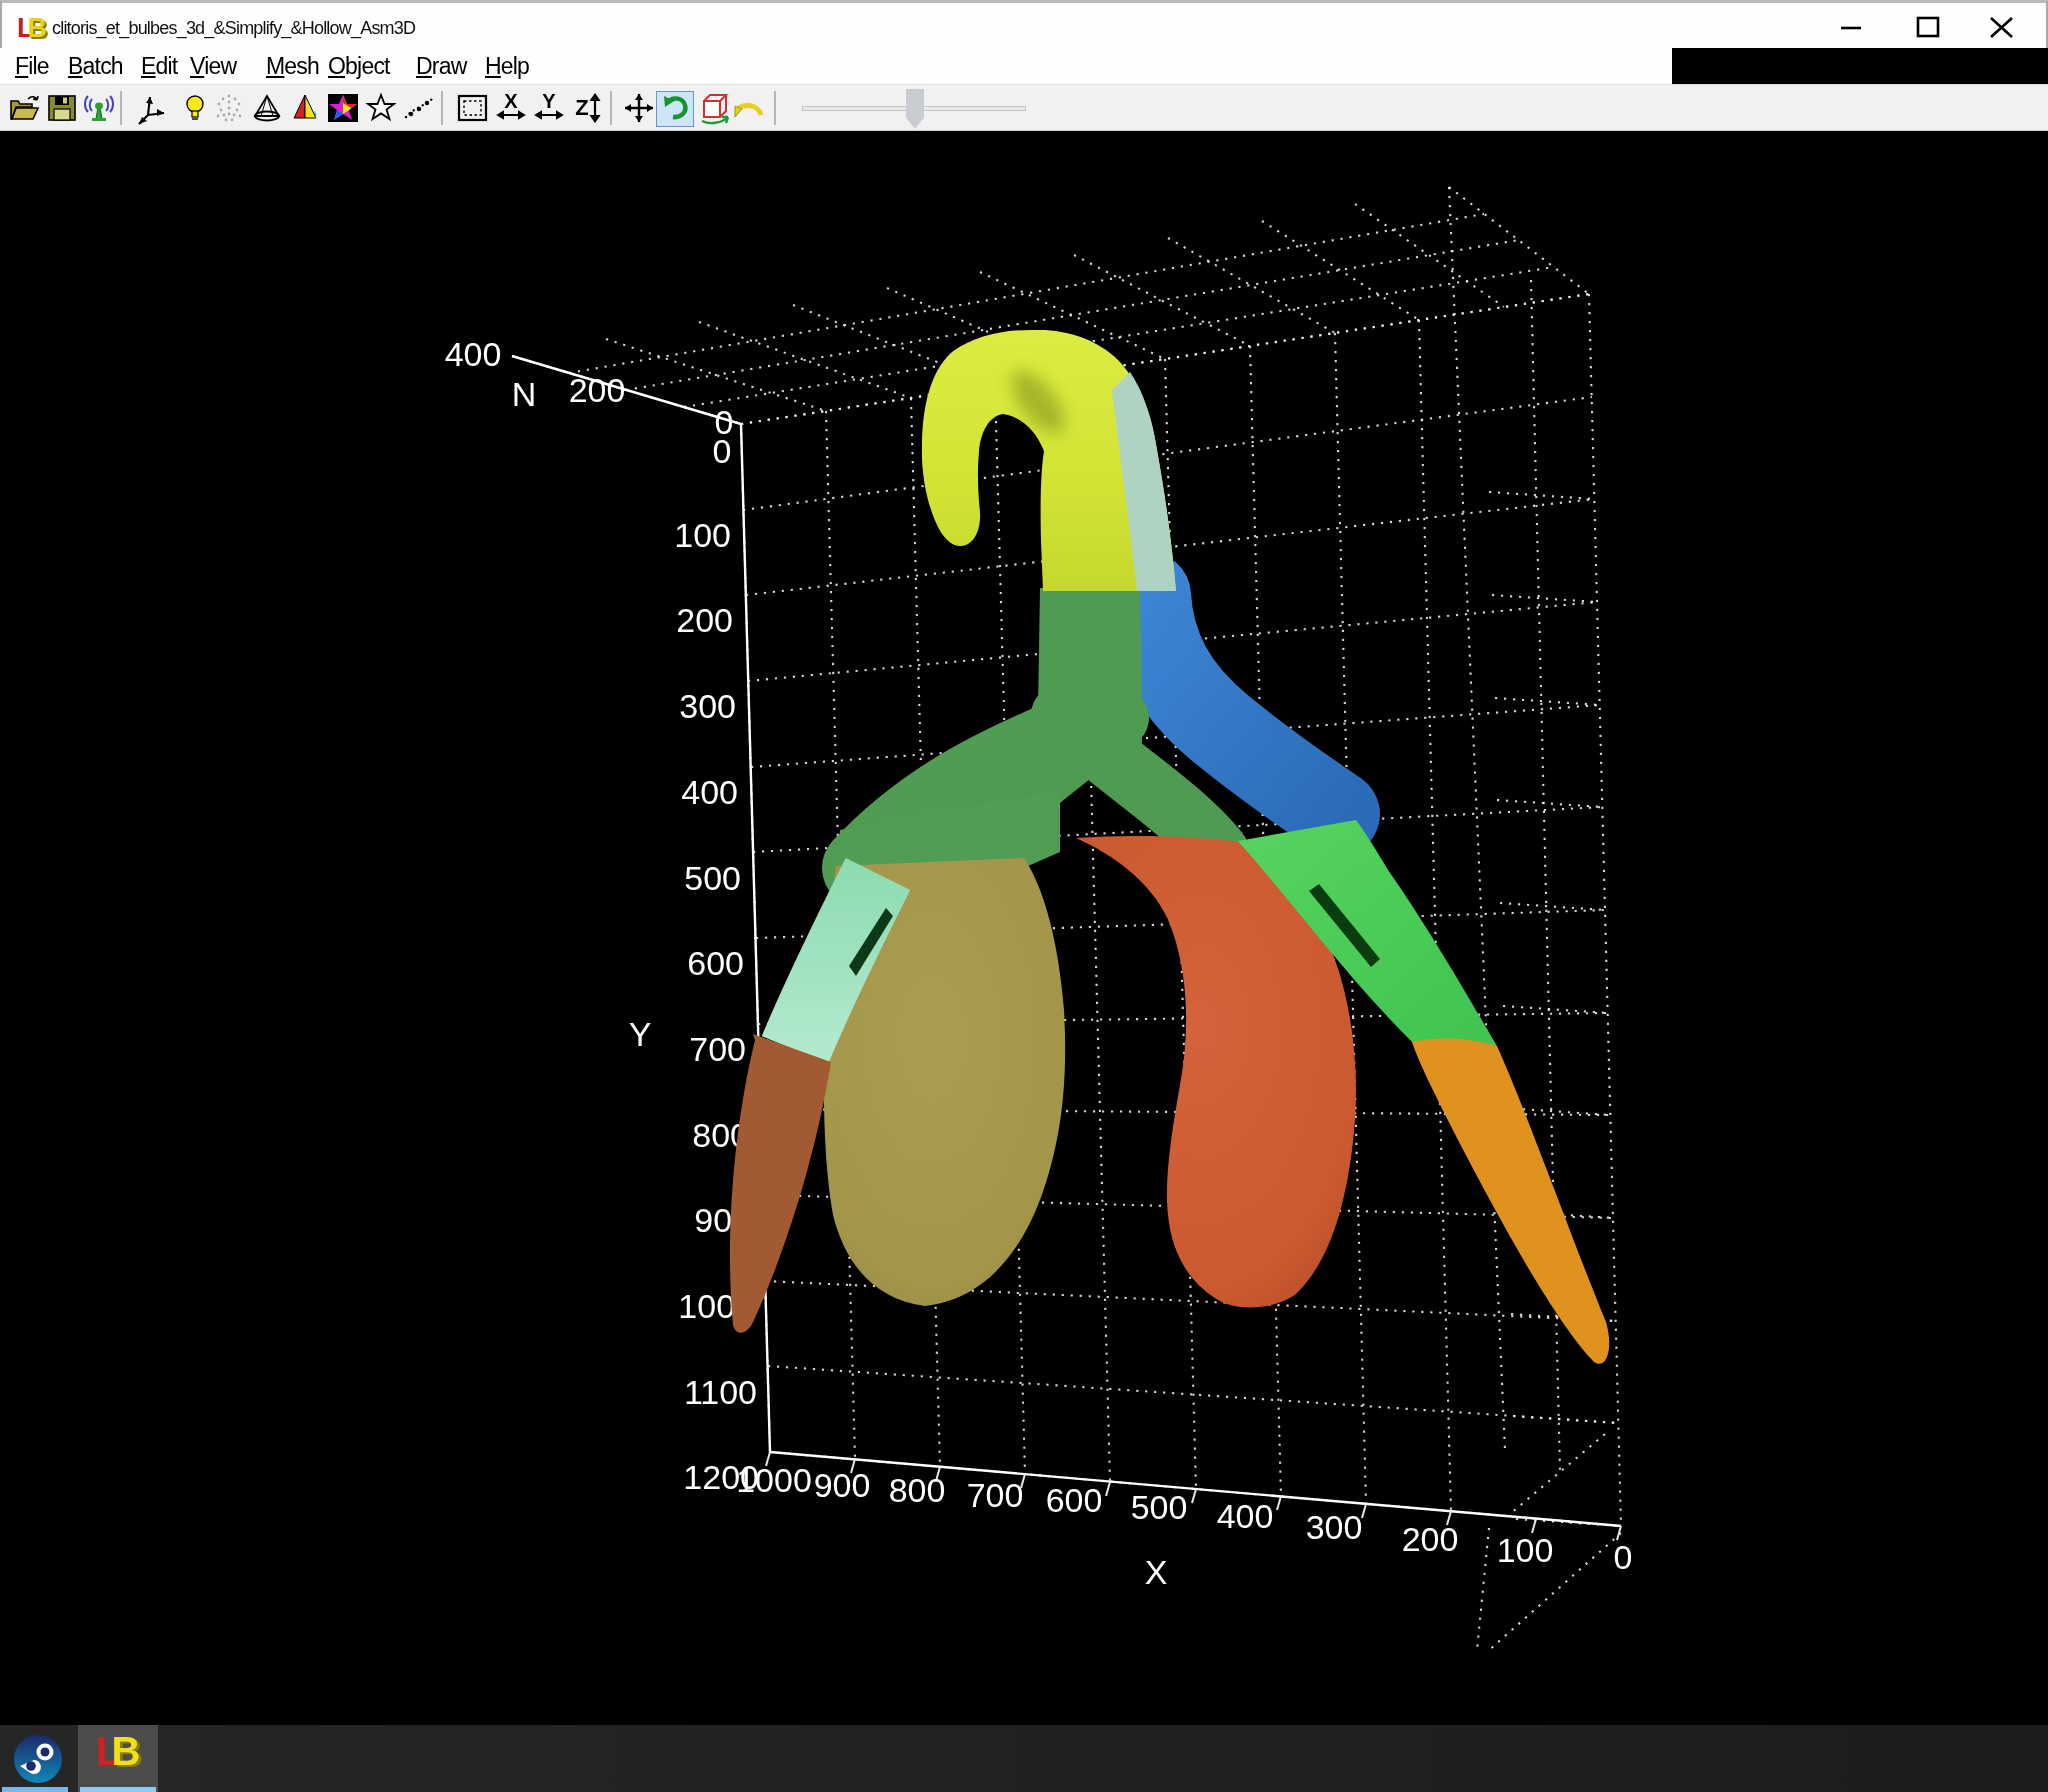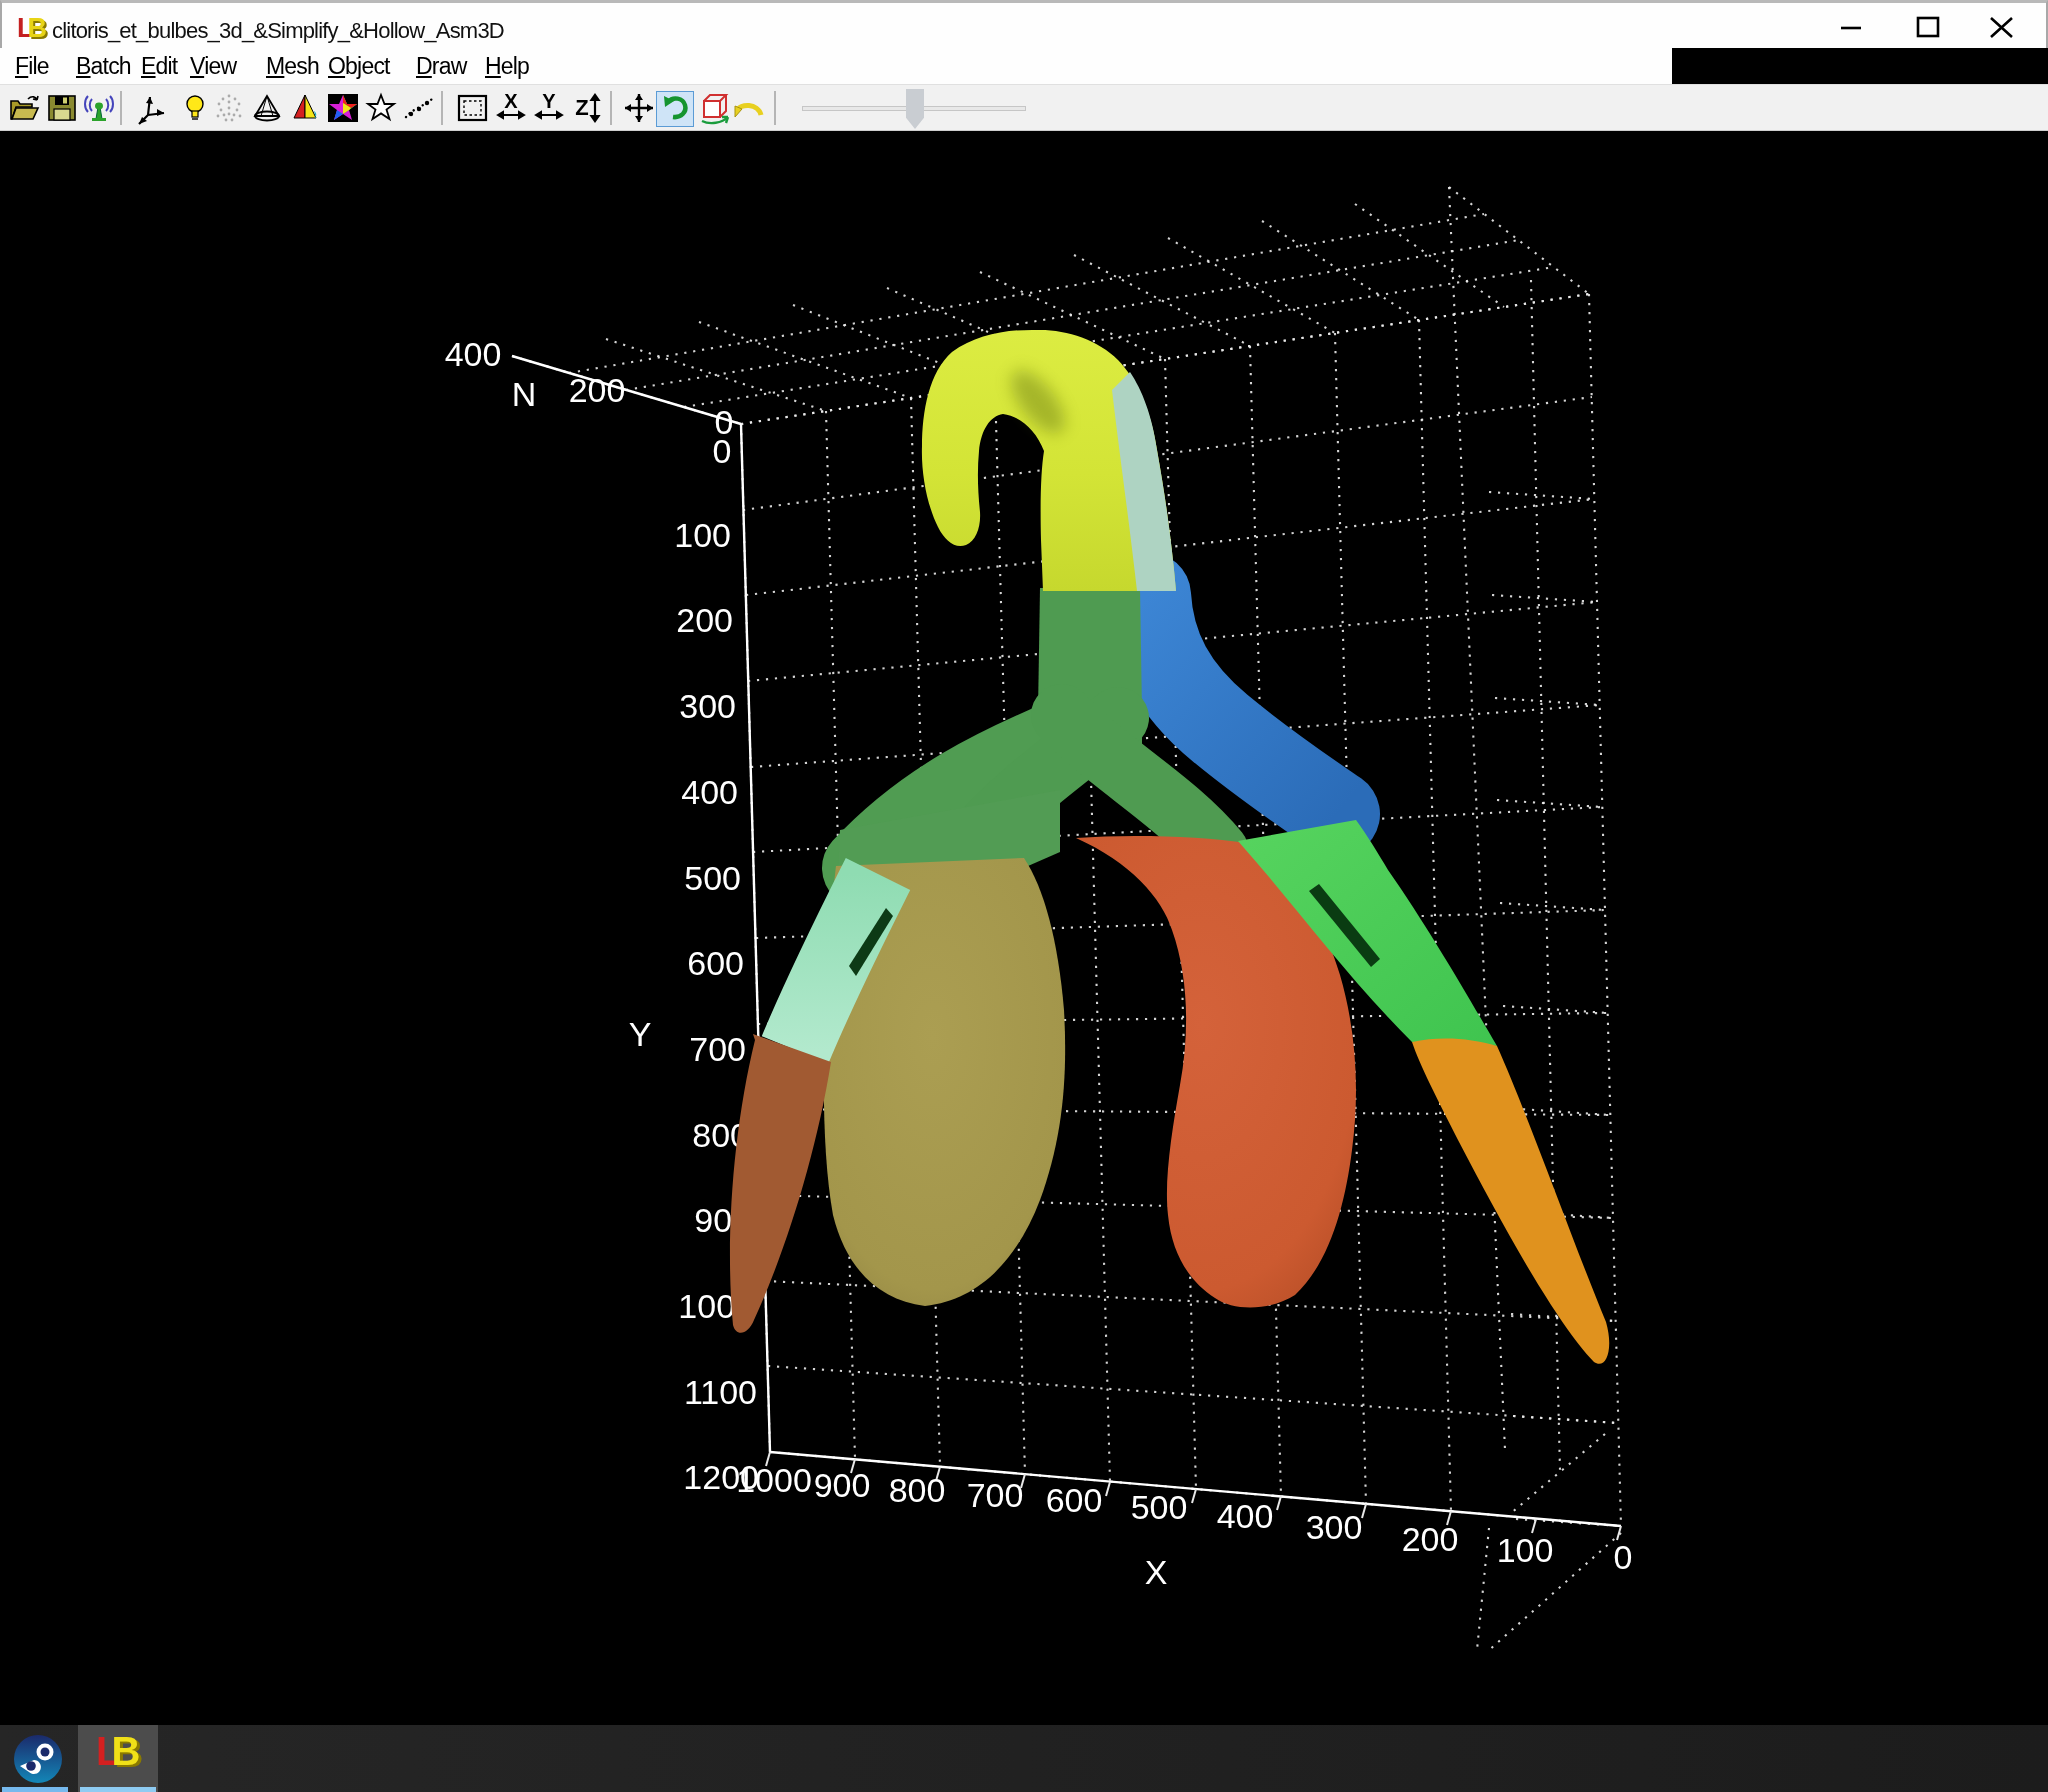--- a/index.html
+++ b/index.html
@@ -1,20 +1,20 @@
 <!DOCTYPE html>
 <html><head><meta charset="utf-8">
 <style>
   * { margin:0; padding:0; box-sizing:border-box; }
   html,body { width:2048px; height:1792px; background:#000; overflow:hidden;
     font-family:"Liberation Sans", sans-serif; }
   #titlebar { position:absolute; left:0; top:0; width:2048px; height:48px;
     background:#fefefe; border-top:3px solid #b9b9b9; border-left:2px solid #a8a8a8;
     border-right:2px solid #a8a8a8; }
-  #titletxt { position:absolute; left:50px; top:15px; font-size:22px;
+  #titletxt { position:absolute; left:50px; top:15px; font-size:18px;
     letter-spacing:-0.8px; color:#111; }
   #lb { position:absolute; left:15px; top:10px; font-size:27px; font-weight:bold;
     letter-spacing:-6px; }
   #lb .l { color:#c42020; } #lb .b { color:#e8d415; text-shadow:2px 2px 0 #8a7a00; }
   #menubar { position:absolute; left:0; top:48px; width:1672px; height:36px;
     background:#fefefe; }
   .mi { position:absolute; top:5px; font-size:23px; letter-spacing:-0.8px; color:#000; }
   #toolbar { position:absolute; left:0; top:84px; width:2048px; height:47px;
     background:#f1f1f1; border-top:1px solid #e0e0e0; border-bottom:1px solid #cdcdcd; }
   .tbi { position:absolute; }
@@ -40,21 +40,21 @@
   <span id="lb"><span class="l">L</span><span class="b">B</span></span>
   <span id="titletxt">clitoris_et_bulbes_3d_&amp;Simplify_&amp;Hollow_Asm3D</span>
   <svg style="position:absolute;right:0;top:0" width="260" height="48" viewBox="0 0 260 48">
     <line x1="55" y1="25" x2="75" y2="25" stroke="#000" stroke-width="2.6"></line>
     <rect x="132" y="15" width="20" height="18" fill="none" stroke="#000" stroke-width="2.6"></rect>
     <path d="M205 15 L226 34 M226 15 L205 34" stroke="#000" stroke-width="2.6"></path>
   </svg>
 </div>
 <div id="menubar">
     <span class="mi" style="left:15px"><u>F</u>ile</span>
-    <span class="mi" style="left:76px"><u>B</u>atch</span>
+    <span class="mi" style="left:68px"><u>B</u>atch</span>
     <span class="mi" style="left:141px"><u>E</u>dit</span>
     <span class="mi" style="left:190px"><u>V</u>iew</span>
     <span class="mi" style="left:266px"><u>M</u>esh</span>
     <span class="mi" style="left:328px"><u>O</u>bject</span>
     <span class="mi" style="left:416px"><u>D</u>raw</span>
     <span class="mi" style="left:485px"><u>H</u>elp</span>
   </div>
 <div id="toolbar">
 <svg class="tbi" style="left:8px;top:6px" width="34" height="36" viewBox="0 0 34 36">
       <path d="M3 28 L3 10 L10 10 L12 13 L24 13 L24 16 L8 16 L4 28 Z" fill="#a89a28" stroke="#000" stroke-width="1.6"></path>

